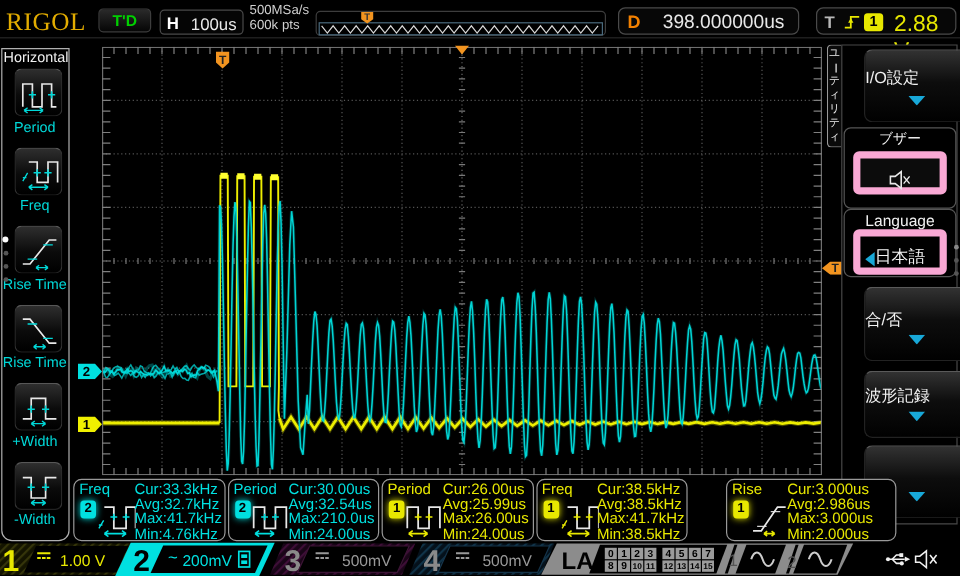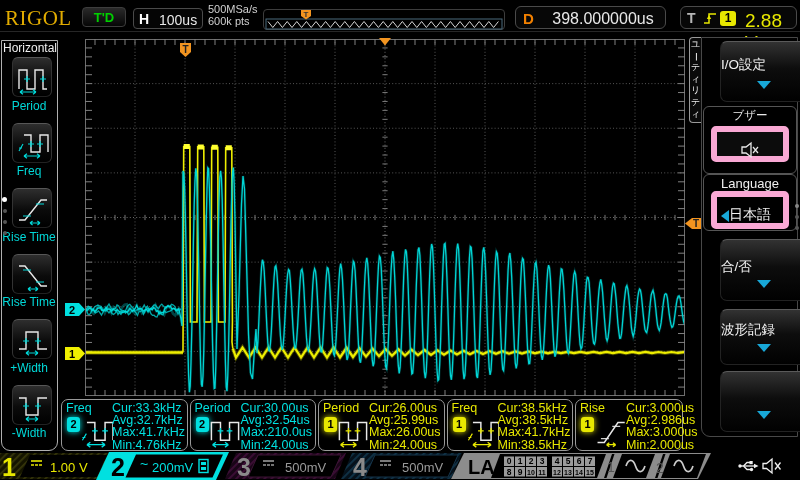--- a/index.html
+++ b/index.html
@@ -280,21 +280,21 @@
 <path d="M3 21l3.5-6M3 18.5h2.6" stroke="#e8e800" stroke-width="1" fill="none"></path>
 <path d="M7 25h16M7 25l3-2.2M7 25l3 2.2M23 25l-3-2.2M23 25l-3 2.2" stroke="#e8e800" fill="none" stroke-width="1.2"></path>
     </svg>
 <div class="mvals" style="color:#e8e800">
       <div>Cur:38.5kHz</div>
       <div>Avg:38.5kHz</div>
       <div>Max:41.7kHz</div>
       <div>Min:38.5kHz</div>
     </div>
 </div>
-<div class="mbox" style="left:575px;width:108px">
+<div class="mbox" style="left:605px;width:142px">
 <div class="mtitle" style="color:#e8e800">Rise</div>
 <div class="mbadge" style="background:#e8e800;box-shadow:0 0 6px #e8e800">1</div>
 <svg class="micon" width="34" height="31" viewBox="0 0 30 28" preserveAspectRatio="none">
       <path d="M4 23h6L22 5h6" stroke="#e8e8e8" fill="none" stroke-width="1.3"></path>
 <path d="M7 19.5h7M17 8.5h7" stroke="#e8e8e8" stroke-width="1" opacity="0.9"></path>
 <path d="M12 25h8M12 25l2.4-1.8M12 25l2.4 1.8M20 25l-2.4-1.8M20 25l-2.4 1.8" stroke="#e8e800" fill="none" stroke-width="1.2"></path>
     </svg>
 <div class="mvals" style="color:#e8e800">
       <div>Cur:3.000us</div>
       <div>Avg:2.986us</div>

